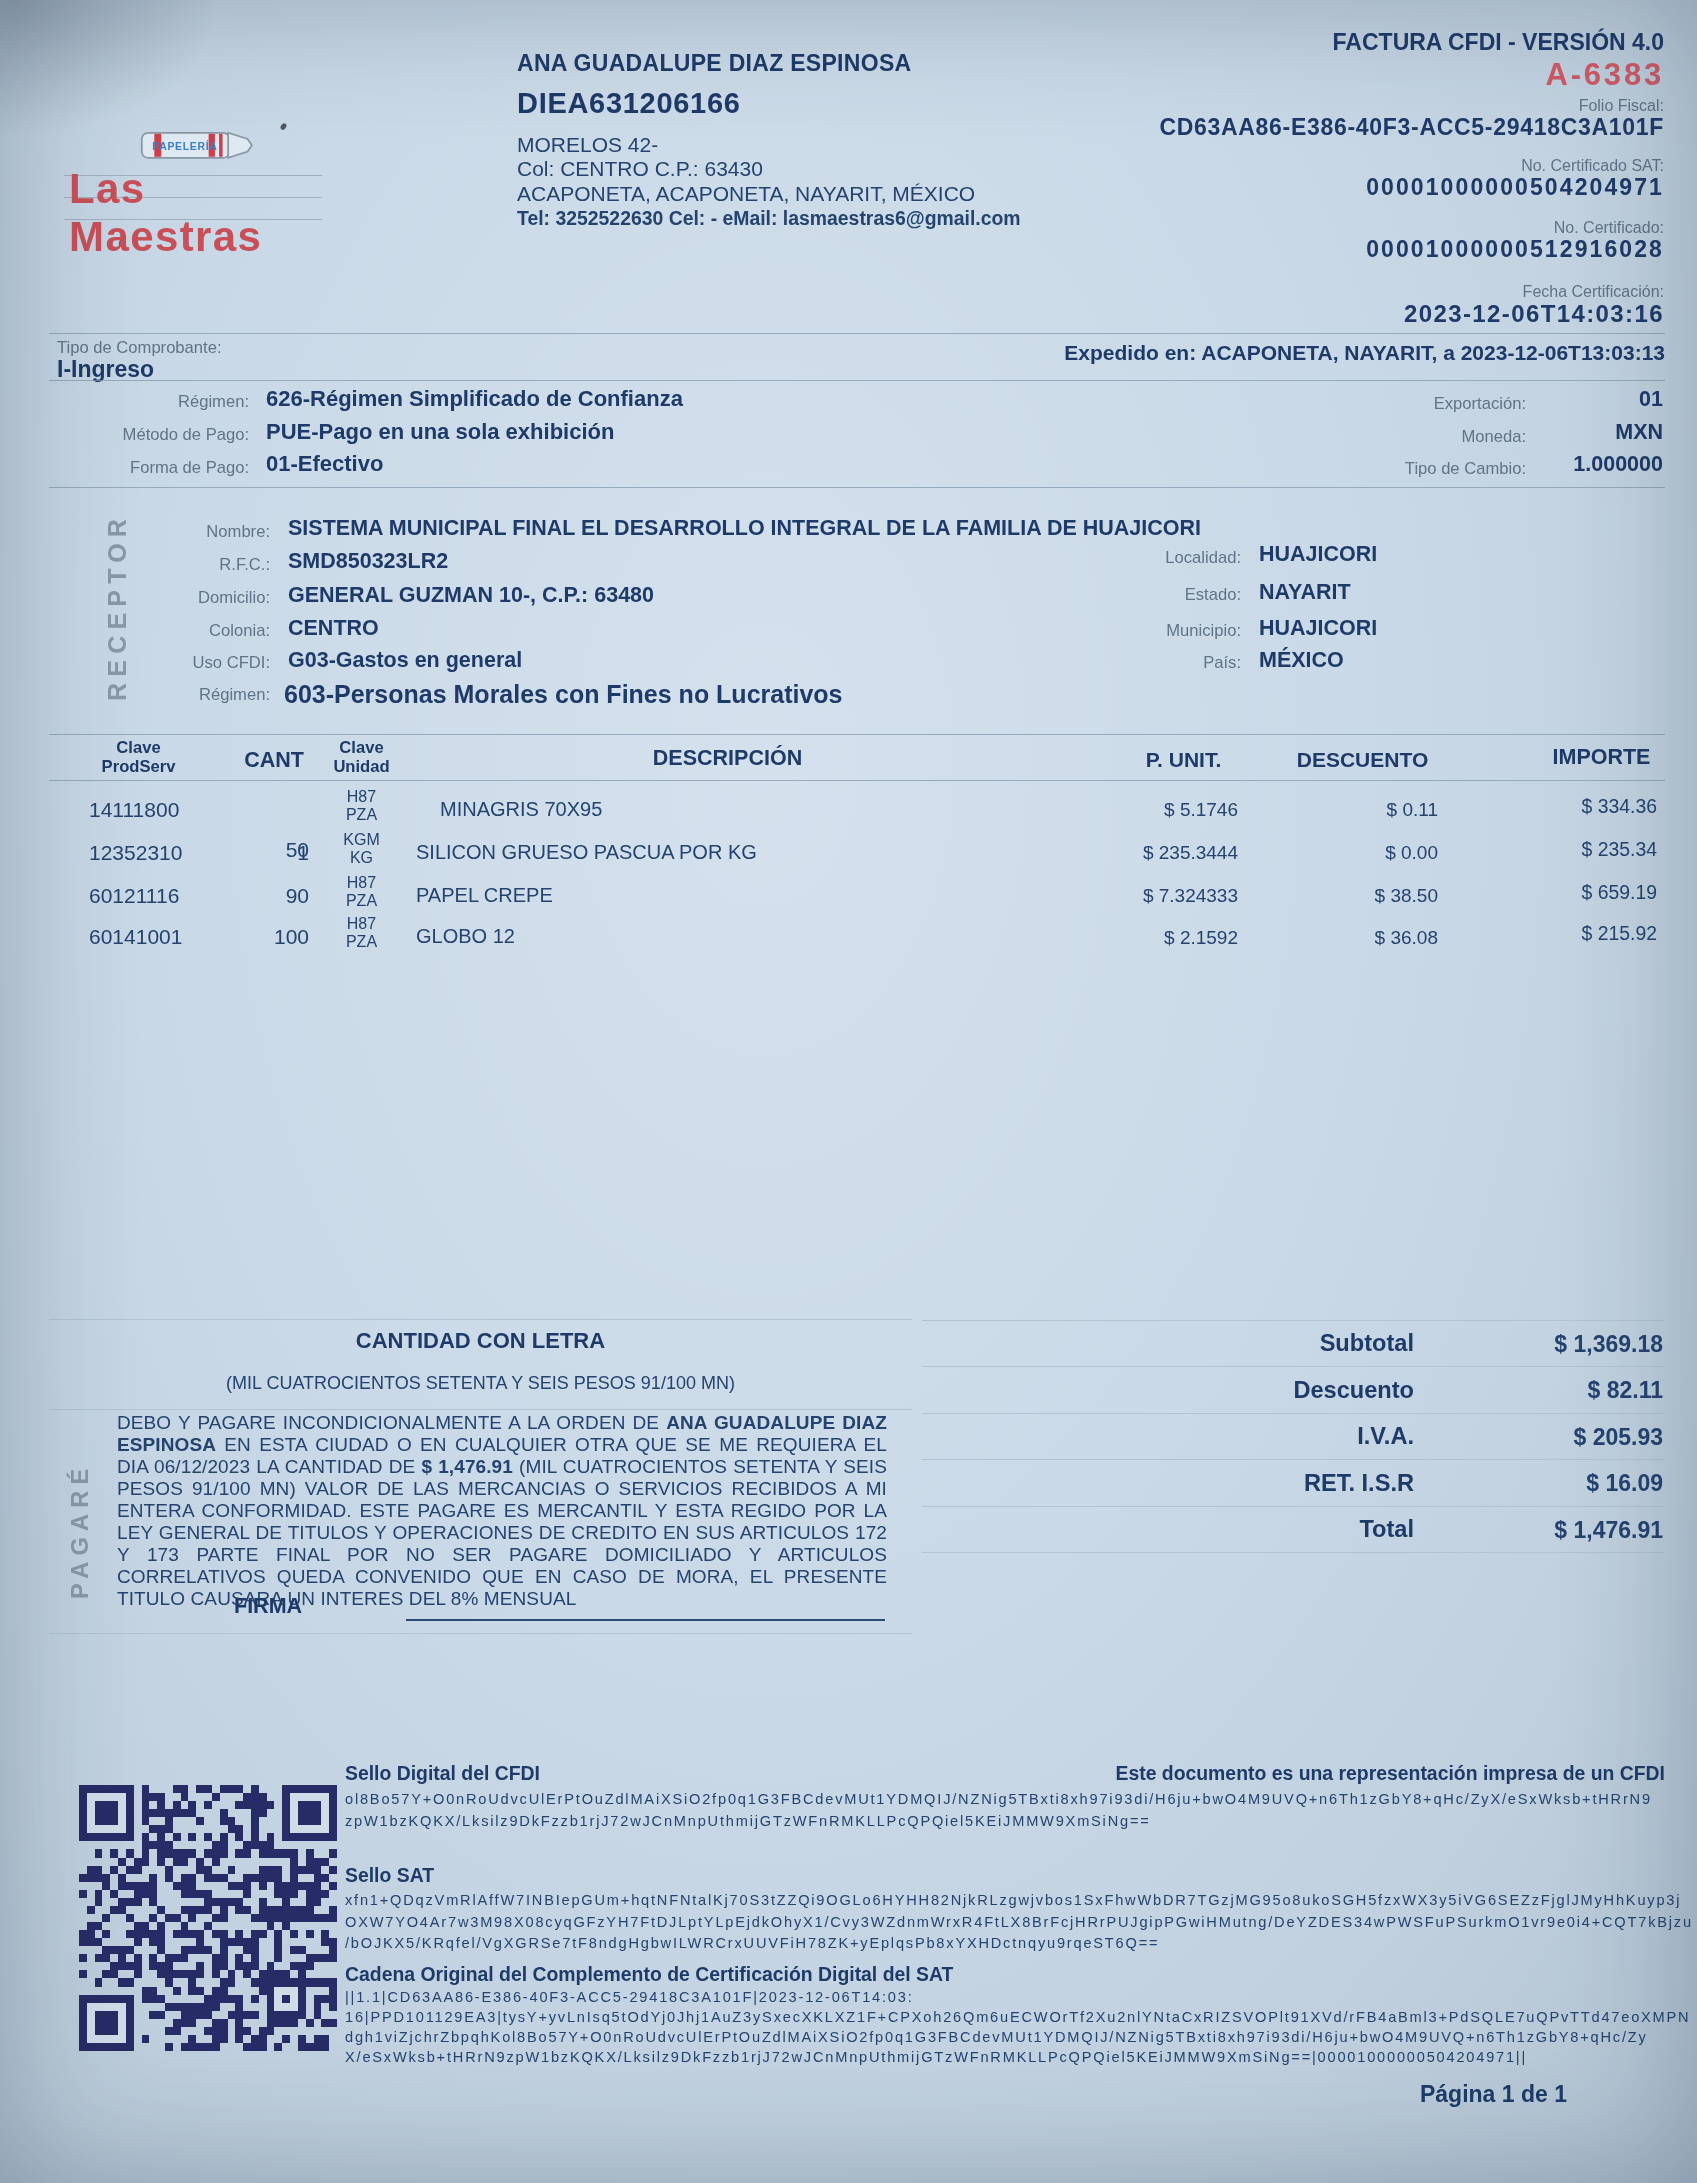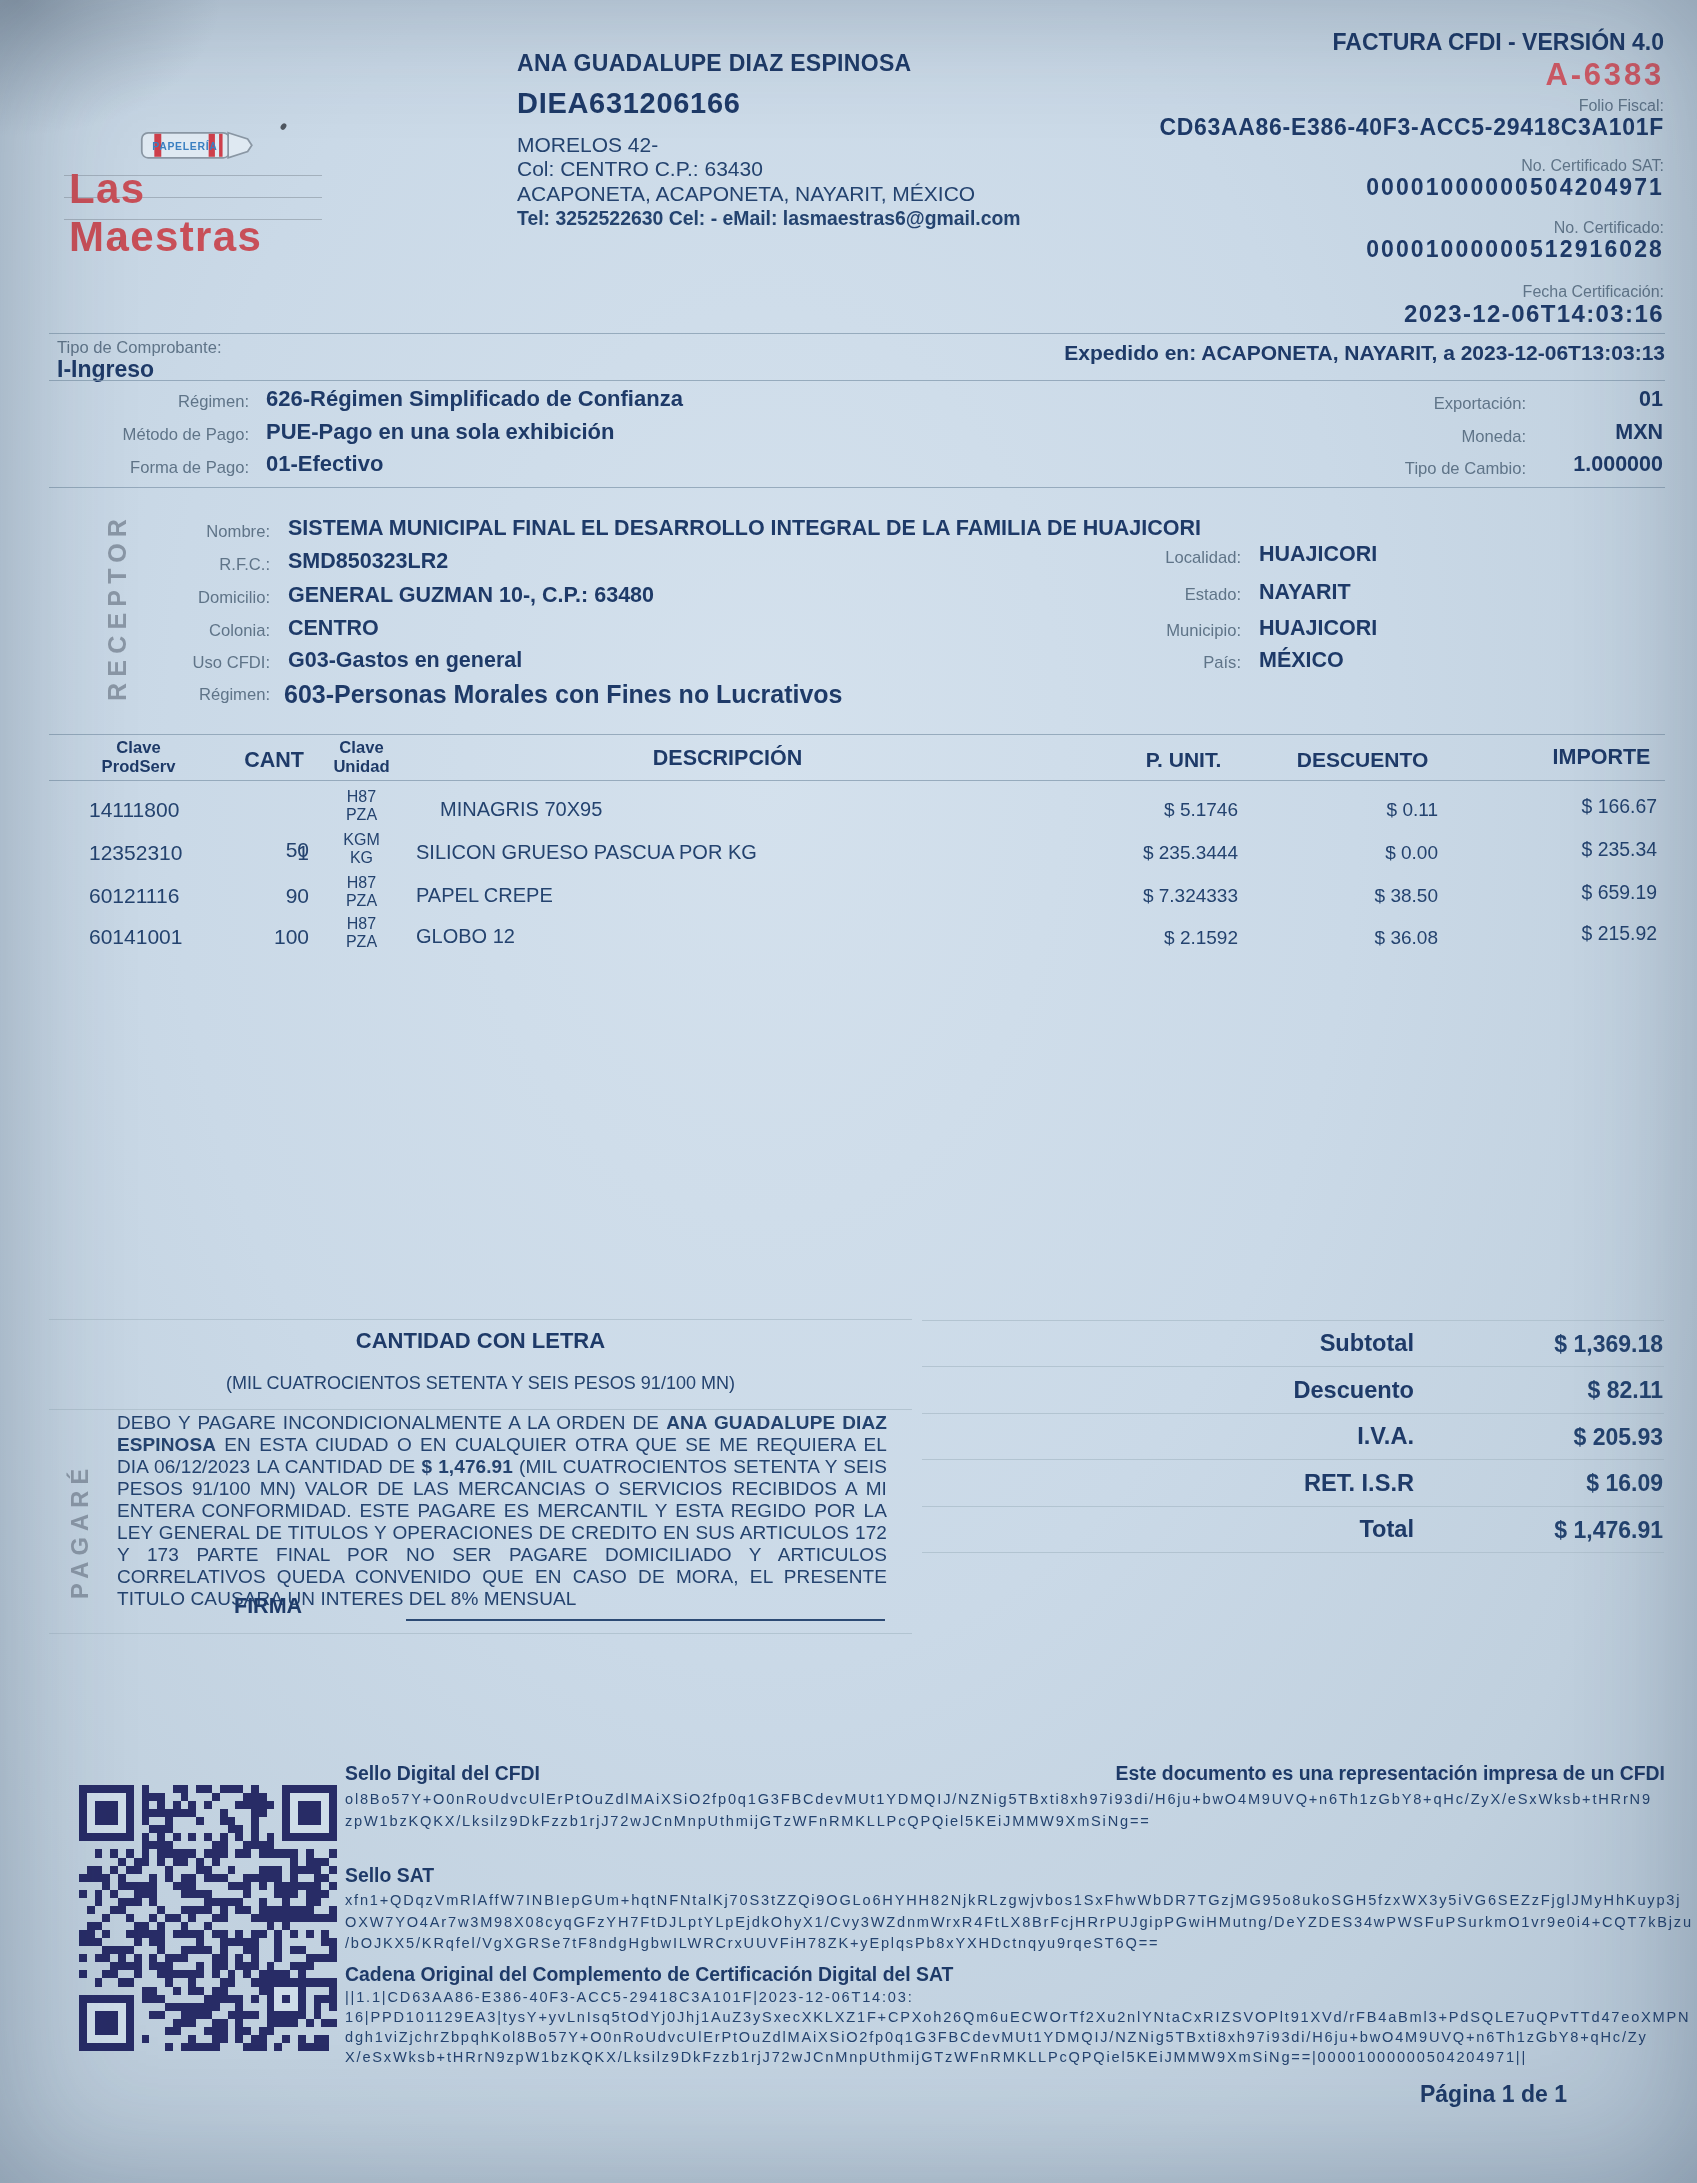--- a/index.html
+++ b/index.html
@@ -144,21 +144,21 @@
   <div>
     <div class="abs navy" style="left:89px;top:798px;font-size:21px;">14111800</div>
     <div class="abs r navy" style="left:206px;top:798px;width:103px;font-size:21px;margin-top:40px;">50</div>
     <div class="abs c navy" style="left:319px;top:788px;width:85px;font-size:16px;line-height:18px;">
       <div>H87</div>
       <div>PZA</div>
     </div>
     <div class="abs navy" style="left:416px;top:798px;font-size:20px;margin-left:24px;">MINAGRIS 70X95</div>
     <div class="abs r navy" style="left:1078px;top:799px;width:160px;font-size:19px;">$ 5.1746</div>
     <div class="abs r navy" style="left:1282px;top:799px;width:156px;font-size:19px;">$ 0.11</div>
-    <div class="abs r navy" style="left:1497px;top:795px;width:160px;font-size:19.4px;">$ 166.67</div>
+    <div class="abs r navy" style="left:1497px;top:795px;width:160px;font-size:19.4px;">$ 334.36</div>
   </div>
 
   <div>
     <div class="abs navy" style="left:89px;top:841px;font-size:21px;">12352310</div>
     <div class="abs r navy" style="left:206px;top:841px;width:103px;font-size:21px;">1</div>
     <div class="abs c navy" style="left:319px;top:831px;width:85px;font-size:16px;line-height:18px;">
       <div>KGM</div>
       <div>KG</div>
     </div>
     <div class="abs navy" style="left:416px;top:841px;font-size:20px;">SILICON GRUESO PASCUA POR KG</div>

